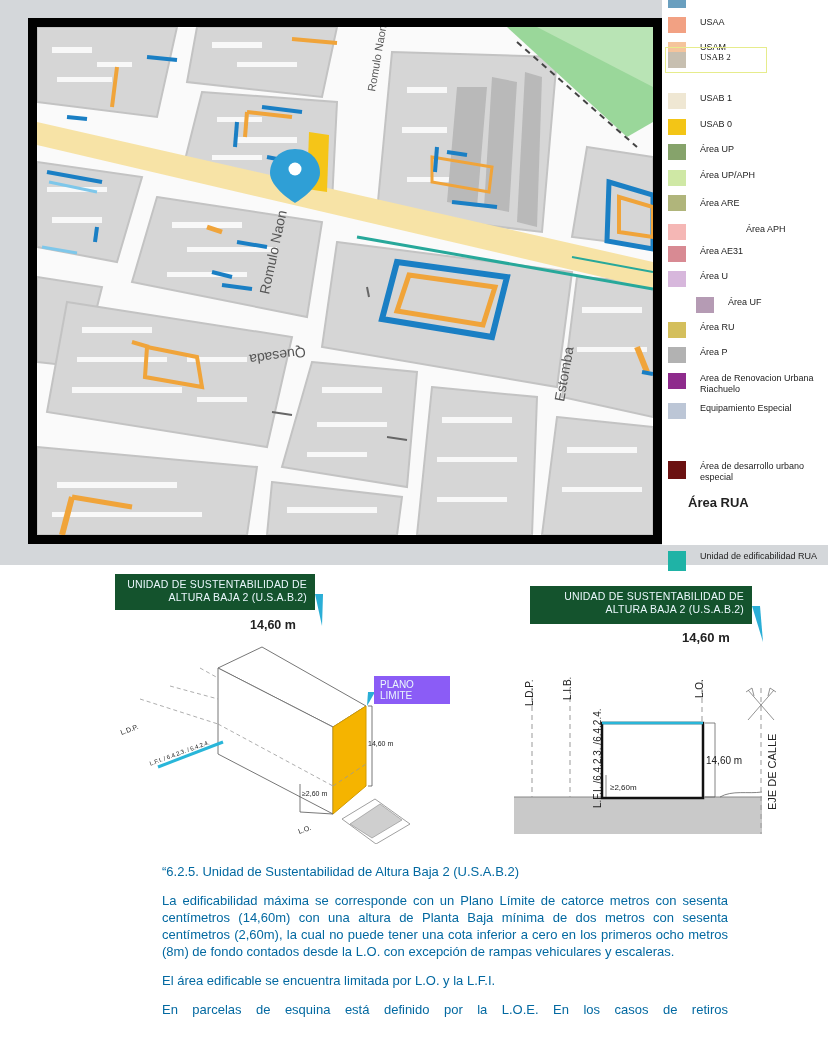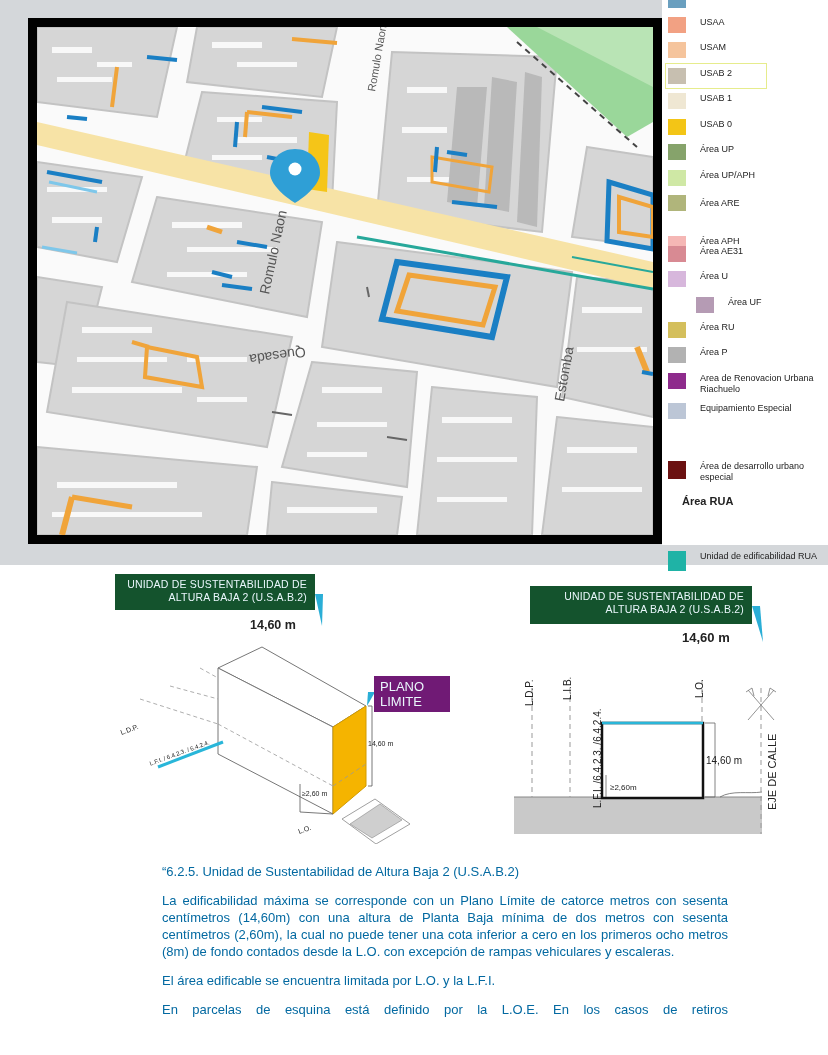--- a/index.html
+++ b/index.html
@@ -11,31 +11,31 @@
     .map-frame { position: absolute; left: 28px; top: 18px; width: 634px; height: 526px; background: #000; }
     .map-canvas { position: absolute; left: 9px; top: 9px; width: 616px; height: 508px; overflow: hidden; background: #f2f2f2; }
     .map-canvas svg { display: block; }
 
     .legend { position: absolute; left: 662px; top: 0; width: 166px; height: 545px; background: #ffffff; }
     .legend-item { position: absolute; left: 6px; width: 160px; display: flex; align-items: flex-start; }
     .legend-swatch { width: 18px; height: 16px; flex: 0 0 18px; margin-right: 14px; }
     .legend-swatch.line { height: 2px; margin-top: 9px; background: #2a3f7a; }
     .legend-label { font-size: 9px; line-height: 11px; color: #222; }
     .legend-item.selected { outline: 1.5px solid #e6ec8c; outline-offset: 0; }
-    .legend-heading { position: absolute; left: 20px; font-size: 11px; font-weight: bold; color: #222; }
+    .legend-heading { position: absolute; left: 26px; font-size: 13px; font-weight: bold; color: #222; }
 
     
     .diagram-left { position: absolute; left: 110px; top: 574px; width: 340px; height: 270px; }
     .diagram-right { position: absolute; left: 510px; top: 580px; width: 318px; height: 260px; }
     .callout {
       position: absolute; background: #14532d; color: #eaf7fc; font-size: 10.5px; line-height: 13px;
       text-align: right; padding: 4px 8px 5px 8px; letter-spacing: 0.2px;
     }
     .callout-height { position: absolute; font-size: 12.5px; font-weight: bold; color: #222; }
-    .plano-callout { position: absolute; background: #701a75; color: #eaf7fc; font-size: 13px; padding: 3px 6px; }
+    .plano-callout { position: absolute; background: #8b5cf6; color: #eaf7fc; font-size: 10px; padding: 3px 6px; }
     .dim-text { position: absolute; font-size: 7px; color: #222; }
     .dim-text-r { position: absolute; font-size: 10px; color: #222; }
     .vert-label { position: absolute; font-size: 10px; color: #222; transform-origin: left top; transform: rotate(-90deg); white-space: nowrap; }
 
     
     .article { position: absolute; left: 162px; top: 864px; width: 566px; color: #0369a1; }
     .article-heading { font-size: 13px; line-height: 16px; margin-bottom: 12px; }
     .article-para { font-size: 13px; line-height: 17px; margin-bottom: 12px; text-align: justify; }
     .article-para.last { text-align: justify; text-align-last: justify; }
   </style>
@@ -203,21 +203,21 @@
         <span class="legend-label" style="visibility:hidden;">Corredor medio</span>
       </div>
       <div class="legend-item" style="top:17px;">
         <span class="legend-swatch" style="background:#f2a183;"></span>
         <span class="legend-label">USAA</span>
       </div>
       <div class="legend-item" style="top:42px;">
         <span class="legend-swatch" style="background:#f5c49c;"></span>
         <span class="legend-label">USAM</span>
       </div>
-      <div class="legend-item selected" style="top:64px; height:24px; padding-top:4px; width:100px; left:4px; padding-left:2px;">
+      <div class="legend-item selected" style="top:48px; height:24px; padding-top:4px; width:100px; left:4px; padding-left:2px;font-family:Liberation Serif, serif;">
         <span class="legend-swatch" style="background:#c7bfb0;"></span>
         <span class="legend-label">USAB 2</span>
       </div>
       <div class="legend-item" style="top:93px;">
         <span class="legend-swatch" style="background:#efe7d3;"></span>
         <span class="legend-label">USAB 1</span>
       </div>
       <div class="legend-item" style="top:119px;">
         <span class="legend-swatch" style="background:#f3c516;"></span>
         <span class="legend-label">USAB 0</span>
@@ -227,21 +227,21 @@
         <span class="legend-label">Área UP</span>
       </div>
       <div class="legend-item" style="top:170px;">
         <span class="legend-swatch" style="background:#cfe8a5;"></span>
         <span class="legend-label">Área UP/APH</span>
       </div>
       <div class="legend-item" style="top:195px;align-items:center;">
         <span class="legend-swatch" style="background:#b0b57b;"></span>
         <span class="legend-label">Área ARE</span>
       </div>
-      <div class="legend-item" style="top:236px;">
+      <div class="legend-item" style="top:224px;gap:46px;">
         <span class="legend-swatch" style="background:#f5b7b5;"></span>
         <span class="legend-label">Área APH</span>
       </div>
       <div class="legend-item" style="top:246px;">
         <span class="legend-swatch" style="background:#d88a93;"></span>
         <span class="legend-label">Área AE31</span>
       </div>
       <div class="legend-item" style="top:271px;">
         <span class="legend-swatch" style="background:#d7b7dc;"></span>
         <span class="legend-label">Área U</span>

